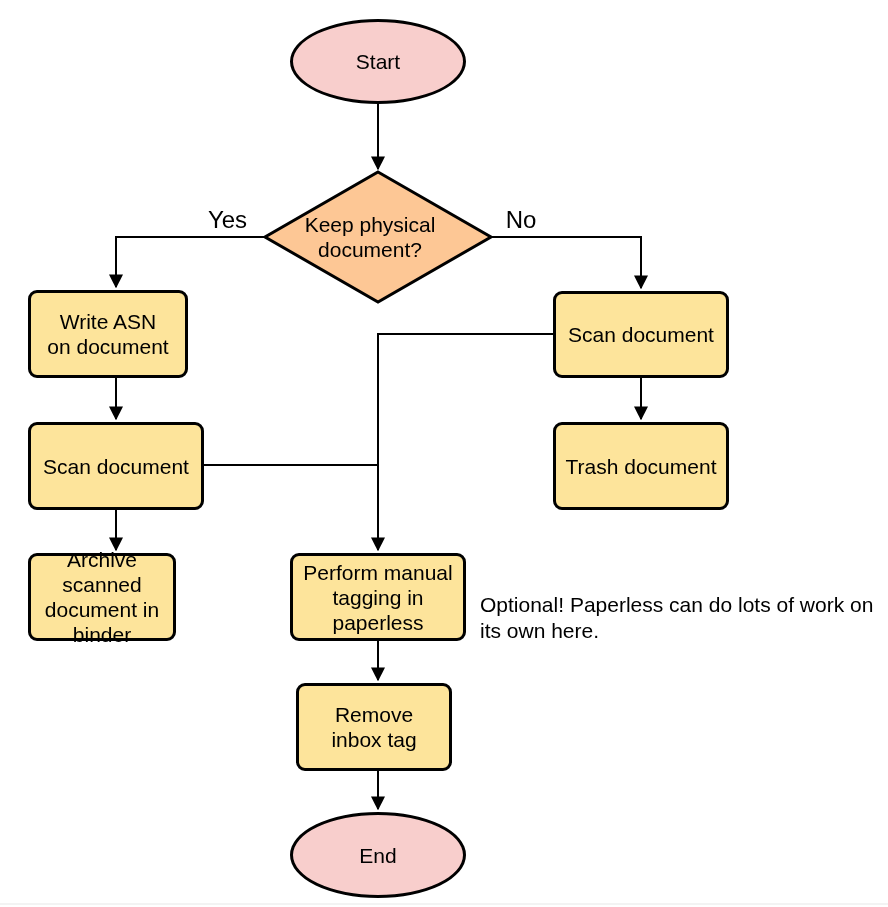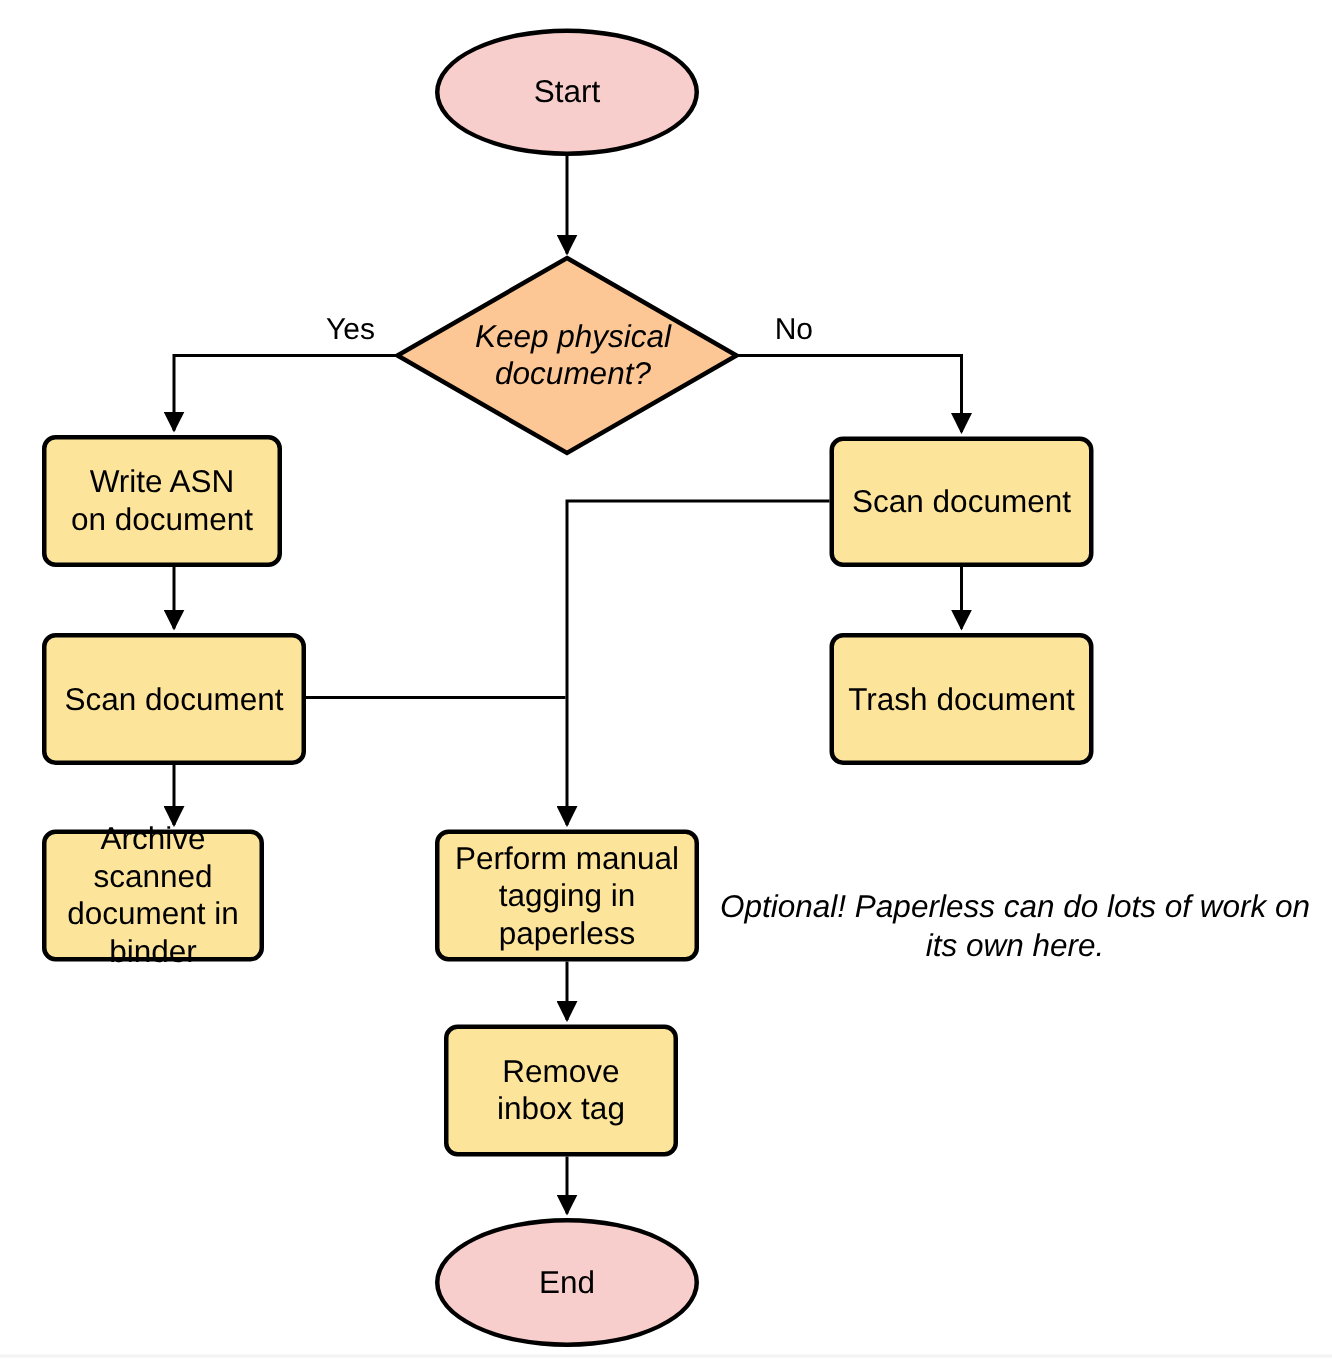--- a/index.html
+++ b/index.html
@@ -53,31 +53,29 @@
     display: flex;
     align-items: center;
     justify-content: center;
     text-align: center;
     white-space: pre-line;
     font-size: 21px;
     line-height: 25px;
   }
   .edge-label {
     position: absolute;
-    font-size: 20px;
+    font-size: 24px;
     line-height: 24px;
-    text-align: right;
+    text-align: center;
   }
   .note {
     position: absolute;
     font-size: 21px;
     line-height: 26px;
-    font-style: italic;
     white-space: pre;
-    text-align: center;
   }
   .bottom-edge {
     position: absolute;
     left: 0; right: 0;
     top: 903px;
     height: 2px;
     background: #f3f3f3;
   }
 </style>
 </head>
@@ -103,21 +101,21 @@
     <path class="edge" d="M553,334 L378,334 L378,550" marker-end="url(#arrow)"></path>
     <path class="edge" d="M204,465 L377,465"></path>
     <path class="edge" d="M378,641 L378,680" marker-end="url(#arrow)"></path>
     <path class="edge" d="M378,771 L378,809" marker-end="url(#arrow)"></path>
   </svg>
 
   <div class="node terminal" style="left:290px; top:19px; width:176px; height:85px;text-align:center;">
     <span>Start</span>
   </div>
 
-  <div class="decision-label" style="left:292px; top:197px; width:180px; height:80px;font-style:italic;">
+  <div class="decision-label" style="left:280px; top:197px; width:180px; height:80px;">
     <span>Keep physical
 document?</span>
   </div>
 
   <div class="edge-label" style="left:205px; top:208px; width:45px;">Yes</div>
 
   <div class="edge-label" style="left:500px; top:208px; width:42px;">No</div>
 
   <div class="node process" style="left:28px; top:290px; width:160px; height:88px;">
     <span>Write ASN

